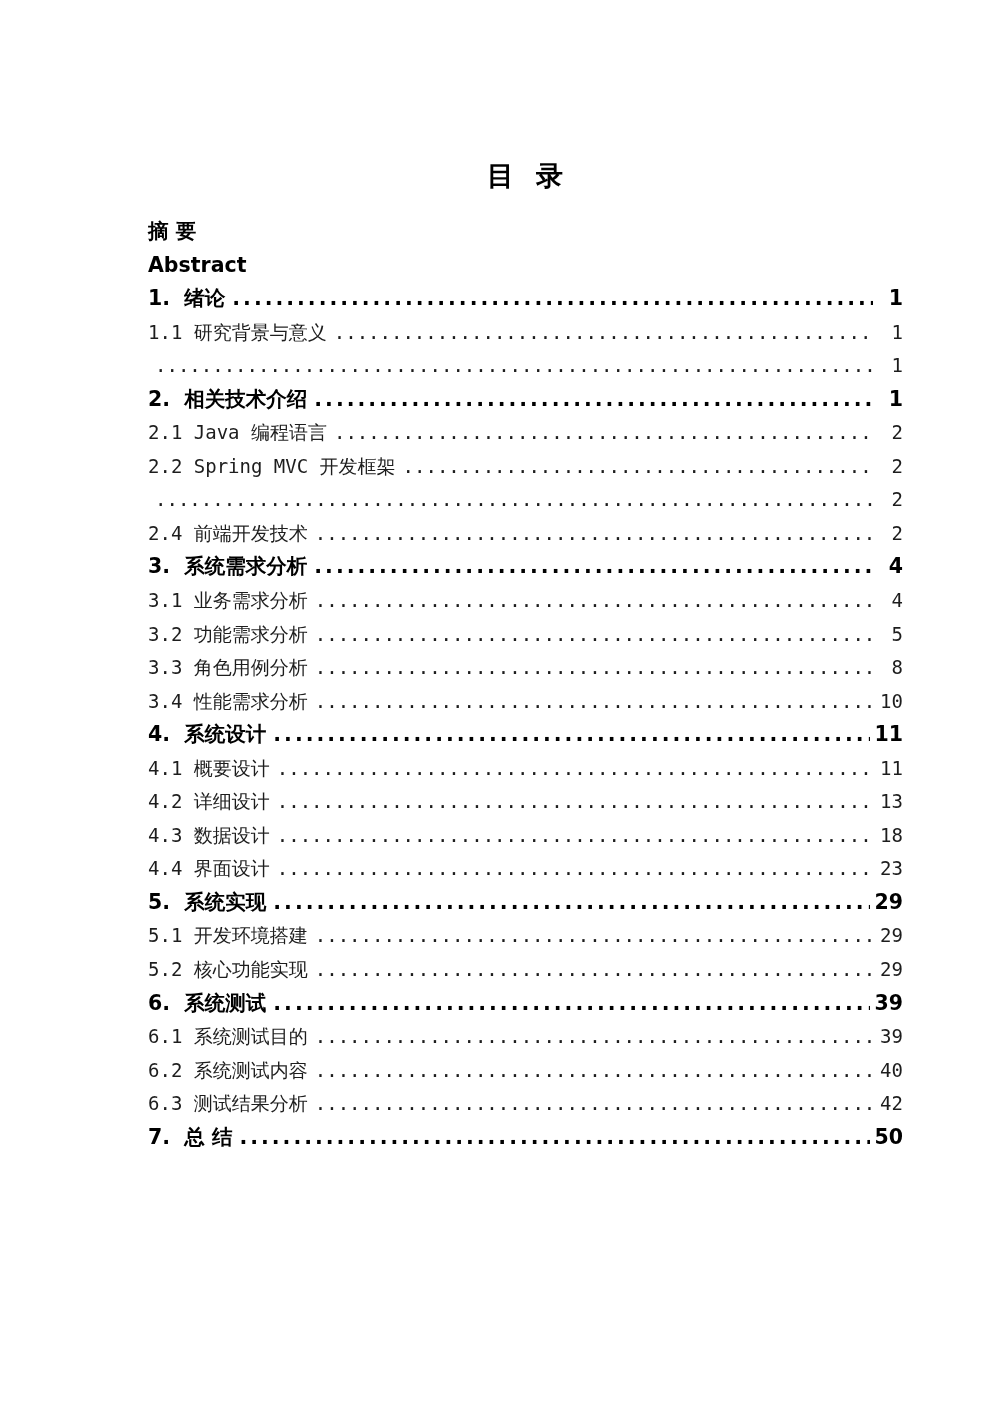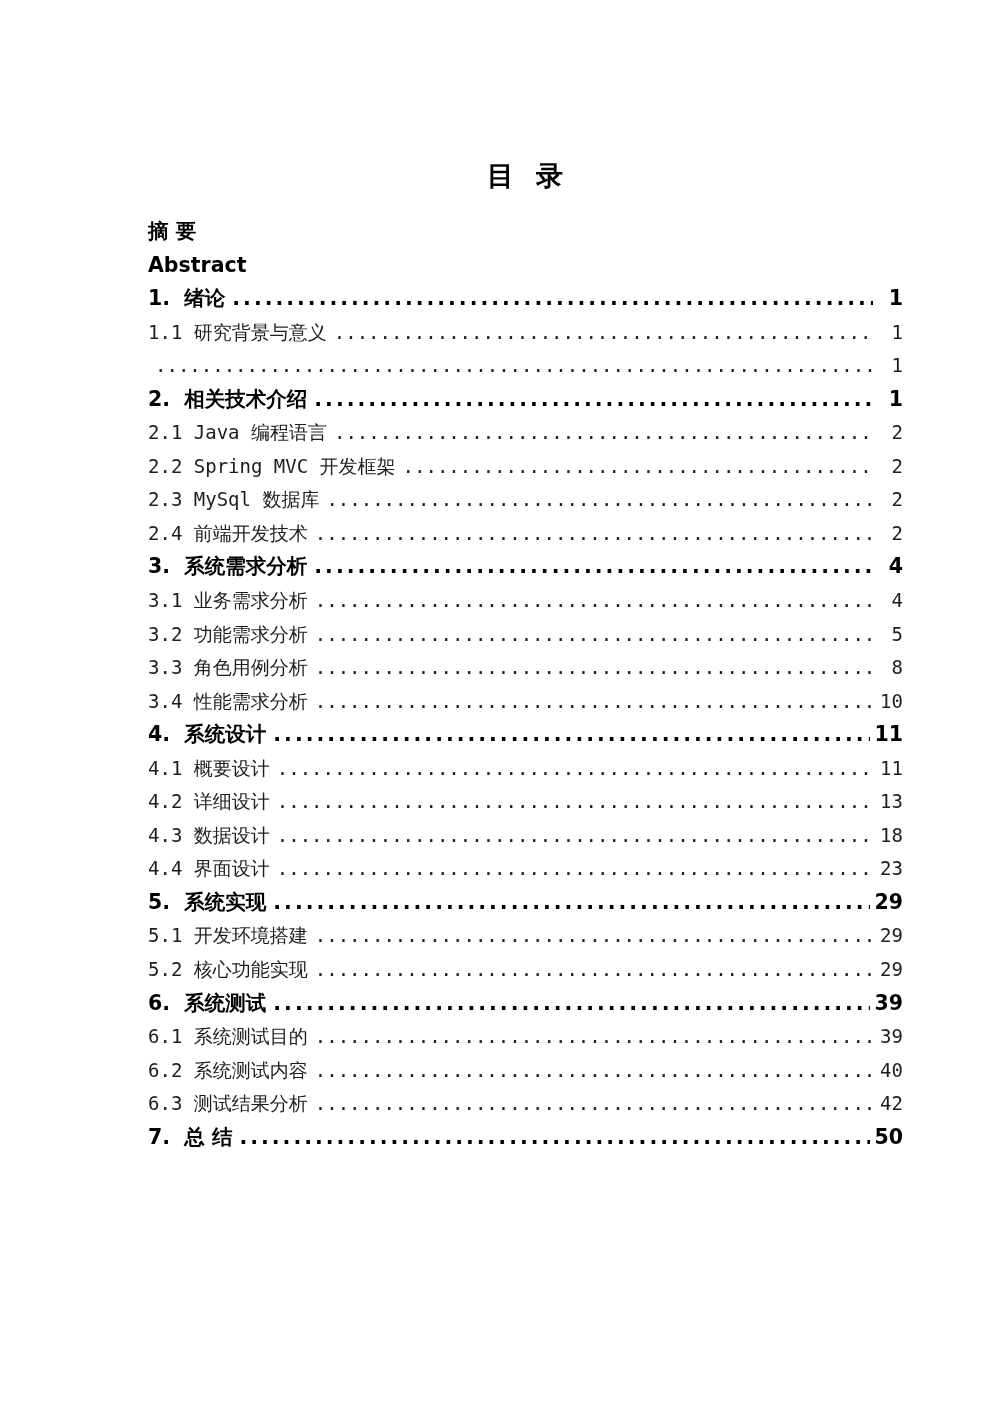--- a/index.html
+++ b/index.html
@@ -76,21 +76,21 @@
     <div class="doc-title">目  录</div>
     <div class="toc-list">
         <div class="toc-row level-0"><span class="toc-text">摘 要</span></div>
         <div class="toc-row level-0"><span class="toc-text">Abstract</span></div>
         <div class="toc-row level-1"><span class="toc-text">1.  绪论</span><span class="toc-leader">............................................................................................................................................................................................................................</span><span class="toc-page">1</span></div>
         <div class="toc-row level-2"><span class="toc-text">1.1 研究背景与意义</span><span class="toc-leader">............................................................................................................................................................................................................................</span><span class="toc-page">1</span></div>
         <div class="toc-row level-2"><span class="toc-leader">............................................................................................................................................................................................................................</span><span class="toc-page">1</span></div>
         <div class="toc-row level-1"><span class="toc-text">2.  相关技术介绍</span><span class="toc-leader">............................................................................................................................................................................................................................</span><span class="toc-page">1</span></div>
         <div class="toc-row level-2"><span class="toc-text">2.1 Java 编程语言</span><span class="toc-leader">............................................................................................................................................................................................................................</span><span class="toc-page">2</span></div>
         <div class="toc-row level-2"><span class="toc-text">2.2 Spring MVC 开发框架</span><span class="toc-leader">............................................................................................................................................................................................................................</span><span class="toc-page">2</span></div>
-        <div class="toc-row level-2"><span class="toc-text">2.3 MySql 数据库</span><span class="toc-leader">............................................................................................................................................................................................................................</span><span class="toc-page">2</span></div>
+        <div class="toc-row level-2"><span class="toc-leader">............................................................................................................................................................................................................................</span><span class="toc-page">2</span></div>
         <div class="toc-row level-2"><span class="toc-text">2.4 前端开发技术</span><span class="toc-leader">............................................................................................................................................................................................................................</span><span class="toc-page">2</span></div>
         <div class="toc-row level-1"><span class="toc-text">3.  系统需求分析</span><span class="toc-leader">............................................................................................................................................................................................................................</span><span class="toc-page">4</span></div>
         <div class="toc-row level-2"><span class="toc-text">3.1 业务需求分析</span><span class="toc-leader">............................................................................................................................................................................................................................</span><span class="toc-page">4</span></div>
         <div class="toc-row level-2"><span class="toc-text">3.2 功能需求分析</span><span class="toc-leader">............................................................................................................................................................................................................................</span><span class="toc-page">5</span></div>
         <div class="toc-row level-2"><span class="toc-text">3.3 角色用例分析</span><span class="toc-leader">............................................................................................................................................................................................................................</span><span class="toc-page">8</span></div>
         <div class="toc-row level-2"><span class="toc-text">3.4 性能需求分析</span><span class="toc-leader">............................................................................................................................................................................................................................</span><span class="toc-page">10</span></div>
         <div class="toc-row level-1"><span class="toc-text">4.  系统设计</span><span class="toc-leader">............................................................................................................................................................................................................................</span><span class="toc-page">11</span></div>
         <div class="toc-row level-2"><span class="toc-text">4.1 概要设计</span><span class="toc-leader">............................................................................................................................................................................................................................</span><span class="toc-page">11</span></div>
         <div class="toc-row level-2"><span class="toc-text">4.2 详细设计</span><span class="toc-leader">............................................................................................................................................................................................................................</span><span class="toc-page">13</span></div>
         <div class="toc-row level-2"><span class="toc-text">4.3 数据设计</span><span class="toc-leader">............................................................................................................................................................................................................................</span><span class="toc-page">18</span></div>

